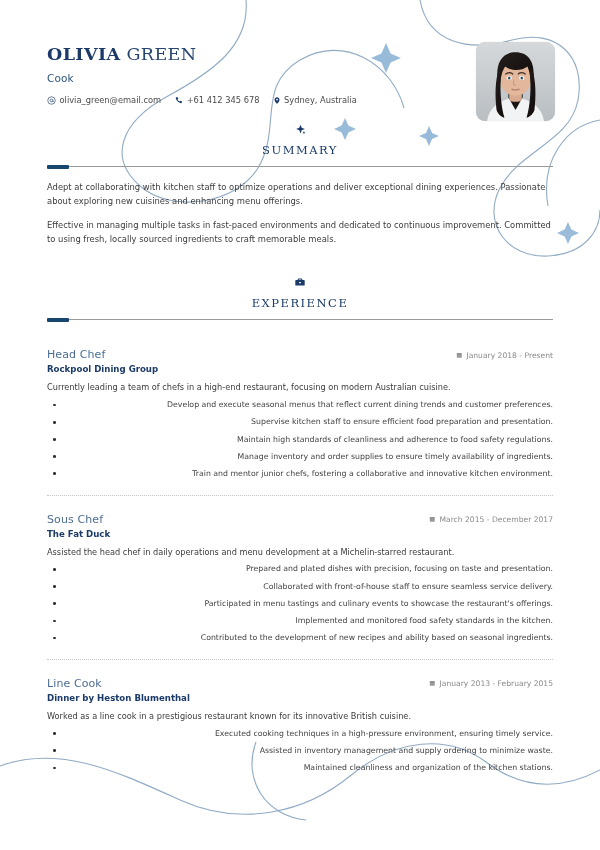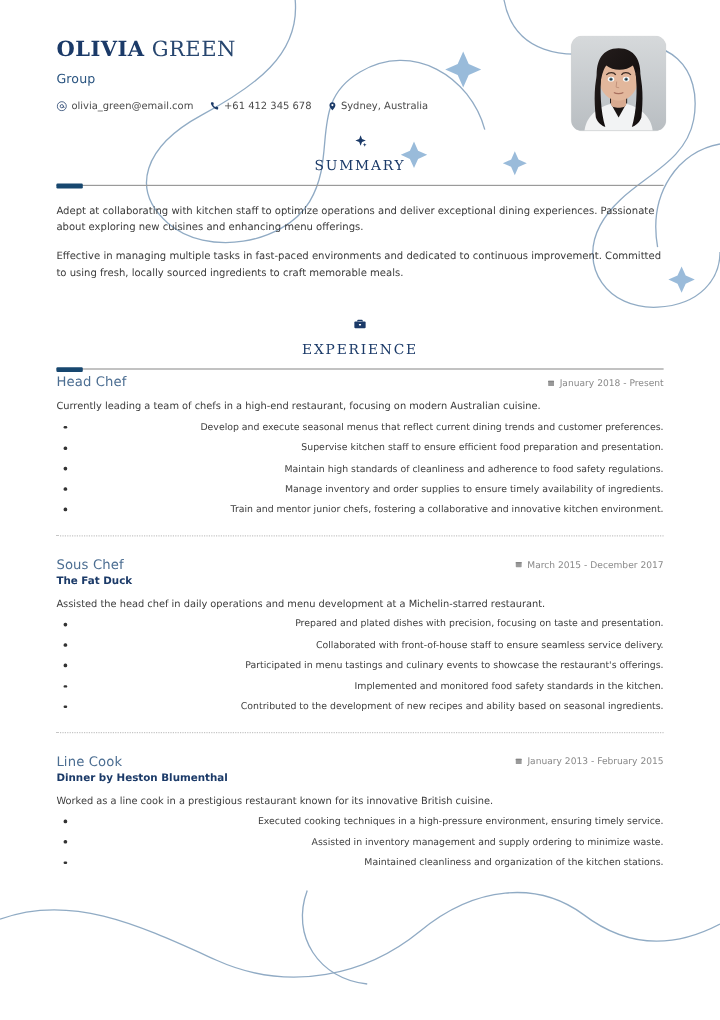--- a/index.html
+++ b/index.html
@@ -24,21 +24,21 @@
     width: 600px;
     height: 850px;
     pointer-events: none;
     z-index: 0;
   }
 
   
   .page {
     position: relative;
     z-index: 2;
-    padding: 0 47px;
+    padding: 12px 47px;
     height: 676px;
   }
 
   
   .header {
     position: relative;
     padding-top: 33px;
     height: 112px;
   }
   .name {
@@ -125,21 +125,21 @@
   .summary-body { margin-top: 14px; }
   .summary-body p {
     font-size: 8.4px;
     line-height: 1.62;
     color: #3b3b3b;
     margin-bottom: 11px;
   }
   .summary-body p:last-child { margin-bottom: 0; }
 
   
-  .exp-list { margin-top: 4px; }
+  .exp-list { margin-top: 28px; }
 
   .exp-item { position: relative; }
   .exp-item + .exp-item {
     margin-top: 15px;
     padding-top: 18px;
   }
   .exp-item + .exp-item::before {
     content: "";
     position: absolute;
     left: 0; right: 0; top: 0;
@@ -222,21 +222,21 @@
 </svg>
 
 <div class="page">
 
   <div class="header">
 
     <div class="name">
       <span class="first">OLIVIA</span><span class="last">GREEN</span>
     </div>
 
-    <div class="job-role">Group</div>
+    <div class="job-role">Cook</div>
 
     <div class="contacts">
 
       <span class="contact-item">
         <svg class="c-ico" width="9" height="9" viewBox="0 0 24 24">
           <circle cx="12" cy="12" r="10" fill="none" stroke="#1b3a68" stroke-width="1.7"></circle>
           <circle cx="12" cy="12" r="3.6" fill="none" stroke="#1b3a68" stroke-width="1.7"></circle>
           <path d="M15.6 12 v2.2 a2.6 2.6 0 0 0 2.6 0.3" fill="none" stroke="#1b3a68" stroke-width="1.7"></path>
         </svg>
         <span>olivia_green@email.com</span>
@@ -326,20 +326,21 @@
         <div class="exp-toprow">
           <span class="exp-title">Head Chef</span>
           <span class="exp-date">
             <svg width="6.5" height="6.5" viewBox="0 0 24 24">
               <rect x="3" y="5" width="18" height="16" rx="2" fill="#9a9a9a"></rect>
               <rect x="3" y="5" width="18" height="4" fill="#868686"></rect>
             </svg>
             <span>January 2018 - Present</span>
           </span>
         </div>
+        <div class="exp-company">Rockpool Dining Group</div>
         <div class="exp-desc">Currently leading a team of chefs in a high-end restaurant, focusing on modern Australian cuisine.</div>
         <ul class="exp-bullets">
           <li>Develop and execute seasonal menus that reflect current dining trends and customer preferences.</li>
           <li>Supervise kitchen staff to ensure efficient food preparation and presentation.</li>
           <li>Maintain high standards of cleanliness and adherence to food safety regulations.</li>
           <li>Manage inventory and order supplies to ensure timely availability of ingredients.</li>
           <li>Train and mentor junior chefs, fostering a collaborative and innovative kitchen environment.</li>
         </ul>
       </div>
 

